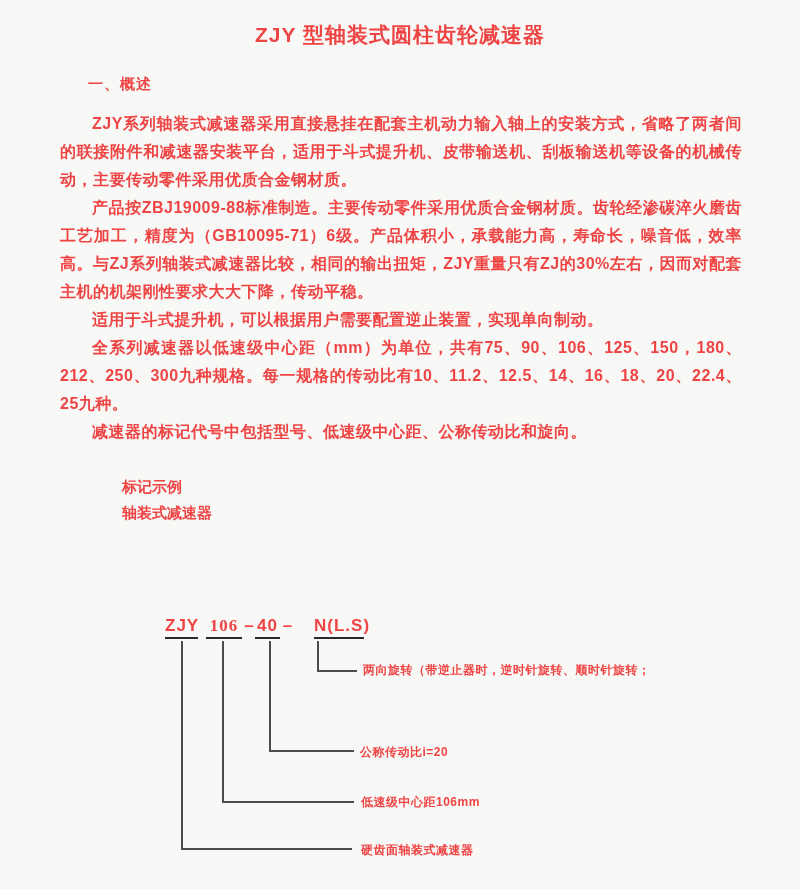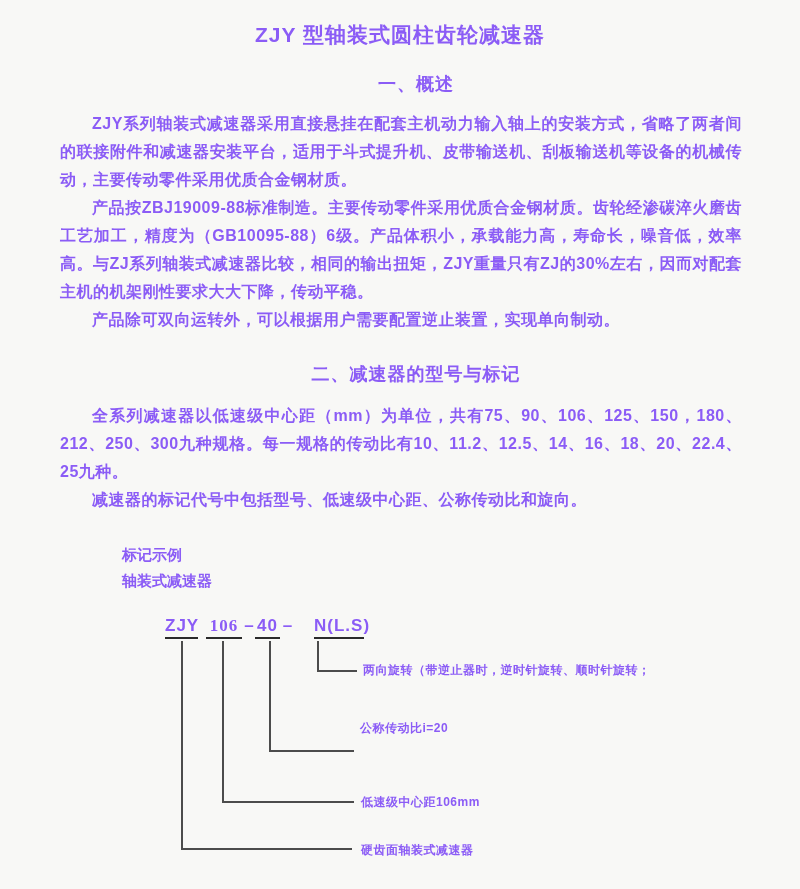--- a/index.html
+++ b/index.html
@@ -6,38 +6,37 @@
     margin: 0;
     padding: 0;
     background: #e9e9e9;
   }
   .page {
     position: relative;
     width: 800px;
     height: 889px;
     margin: 0 auto;
     background: #f8f8f6;
-    color: #8b5cf6;
+    color: #ef4444;
     font-family: "Liberation Sans", "DejaVu Sans", sans-serif;
     font-weight: 700;
     overflow: hidden;
   }
   .doc-title {
     margin: 22px 0 0 0;
     font-size: 21px;
     line-height: 26px;
     text-align: center;
     letter-spacing: 1px;
   }
   .sec-heading {
-    margin: 24px 0 14px 32px;
-    font-size: 18px;
+    margin: 24px 0 14px 88px;
+    font-size: 15px;
     line-height: 24px;
     letter-spacing: 1px;
-    text-align: center;
   }
   .sec-heading.second {
     margin-top: 28px;
     margin-bottom: 16px;
   }
   .body-para {
     margin: 0 58px 0 60px;
     font-size: 16px;
     line-height: 28px;
     text-align: justify;
@@ -89,38 +88,37 @@
   .conn-type     { left: 181px; top: 641px; width: 169px; height: 207px; }
   .diagram-label {
     position: absolute;
     font-size: 12px;
     line-height: 18px;
     white-space: nowrap;
     letter-spacing: 0.5px;
   }
   .lbl-rot-1  { left: 363px; top: 661px; }
   .lbl-rot-2  { left: 434px; top: 689px; }
-  .lbl-ratio  { left: 360px; top: 719px; }
+  .lbl-ratio  { left: 360px; top: 743px; }
   .lbl-cd     { left: 361px; top: 793px; }
   .lbl-type   { left: 361px; top: 841px; }
 </style>
 </head>
 <body>
 
 <div class="page">
 
   <h1 class="doc-title">ZJY 型轴装式圆柱齿轮减速器</h1>
 
   <h2 class="sec-heading">一、概述</h2>
 
   <p class="body-para">ZJY系列轴装式减速器采用直接悬挂在配套主机动力输入轴上的安装方式，省略了两者间的联接附件和减速器安装平台，适用于斗式提升机、皮带输送机、刮板输送机等设备的机械传动，主要传动零件采用优质合金钢材质。</p>
-  <p class="body-para">产品按ZBJ19009-88标准制造。主要传动零件采用优质合金钢材质。齿轮经渗碳淬火磨齿工艺加工，精度为（GB10095-88）6级。产品体积小，承载能力高，寿命长，噪音低，效率高。与ZJ系列轴装式减速器比较，相同的输出扭矩，ZJY重量只有ZJ的30%左右，因而对配套主机的机架刚性要求大大下降，传动平稳。</p>
-  <p class="body-para">产品除可双向运转外，可以根据用户需要配置逆止装置，实现单向制动。</p>
+  <p class="body-para">产品按ZBJ19009-88标准制造。主要传动零件采用优质合金钢材质。齿轮经渗碳淬火磨齿工艺加工，精度为（GB10095-71）6级。产品体积小，承载能力高，寿命长，噪音低，效率高。与ZJ系列轴装式减速器比较，相同的输出扭矩，ZJY重量只有ZJ的30%左右，因而对配套主机的机架刚性要求大大下降，传动平稳。</p>
+  <p class="body-para">适用于斗式提升机，可以根据用户需要配置逆止装置，实现单向制动。</p>
 
-  <h2 class="sec-heading second">二、减速器的型号与标记</h2>
 
   <p class="body-para">全系列减速器以低速级中心距（mm）为单位，共有75、90、106、125、150，180、212、250、300九种规格。每一规格的传动比有10、11.2、12.5、14、16、18、20、22.4、25九种。</p>
   <p class="body-para">减速器的标记代号中包括型号、低速级中心距、公称传动比和旋向。</p>
 
   <div class="caption first">标记示例</div>
   <div class="caption">轴装式减速器</div>
 
   <div class="diagram">
 
     <span class="code-seg underlined seg-model">ZJY</span>

